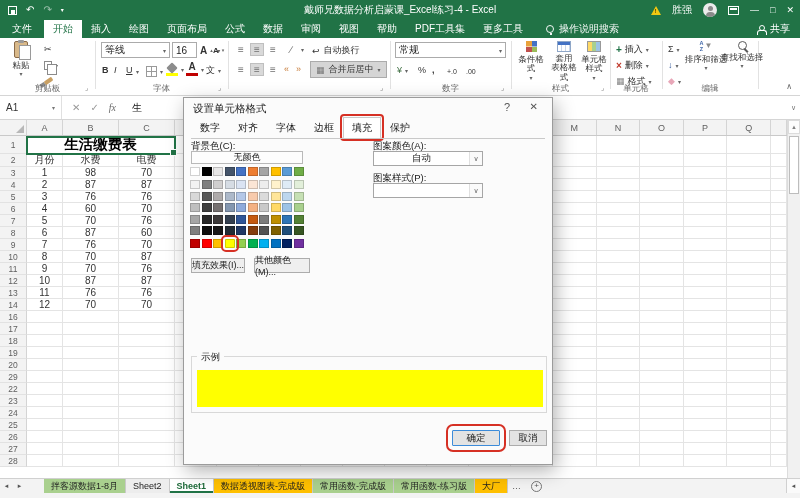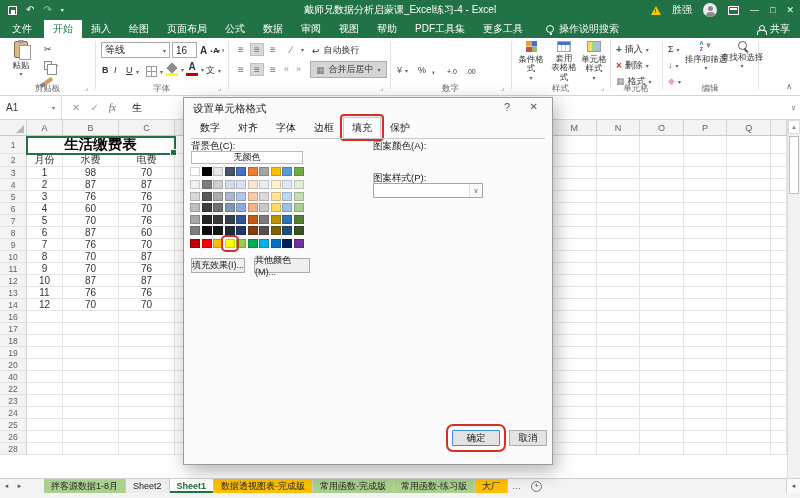--- a/index.html
+++ b/index.html
@@ -305,20 +305,24 @@
     <div class="smbtn" style="left:296px;top:24px;color:#C77B38">
         <span>»</span>
       </div>
     <div class="mergebox" style="left:310px;top:23px">
       <span style="color:#7a7a7a">▦</span>
       <span>合并后居中</span>
       <span class="dd6">▾</span>
     </div>
     <div class="lau" style="left:380px">⌟</div>
 
+    <div class="combo" style="left:395px;top:4px;width:111px">
+      <span>常规</span>
+        <span class="dd">▾</span>
+    </div>
     <div class="smbtn" style="left:397px;top:25px">
         <span style="color:#3E6E41">¥</span>
         <span class="dd6">▾</span>
       </div>
     <div class="smbtn" style="left:418px;top:25px">
         <span>%</span>
       </div>
     <div class="smbtn" style="left:432px;top:25px;font-weight:bold">
         <span>,</span>
       </div>
@@ -828,21 +832,21 @@
           <div class="cell" style="width: 42px;"></div>
           <div class="cell" style="width: 42px;"></div>
           <div class="cell" style="width: 43.6px;"></div>
           <div class="cell" style="width: 43.6px;"></div>
           <div class="cell" style="width: 43.6px;"></div>
           <div class="cell" style="width: 43.6px;"></div>
           <div class="cell" style="width: 43.6px;"></div>
           <div class="cell" style="width: 16px;"></div>
         </div>
         <div class="grow" style="height: 12px;">
-          <div class="rownum">40</div>
+          <div class="rownum">29</div>
           <div class="cell" style="width: 36px;"></div>
           <div class="cell" style="width: 56px;"></div>
           <div class="cell" style="width: 56px;"></div>
           <div class="cell" style="width: 42px;"></div>
           <div class="cell" style="width: 42px;"></div>
           <div class="cell" style="width: 42px;"></div>
           <div class="cell" style="width: 42px;"></div>
           <div class="cell" style="width: 42px;"></div>
           <div class="cell" style="width: 42px;"></div>
           <div class="cell" style="width: 42px;"></div>
@@ -934,20 +938,41 @@
           <div class="cell" style="width: 42px;"></div>
           <div class="cell" style="width: 43.6px;"></div>
           <div class="cell" style="width: 43.6px;"></div>
           <div class="cell" style="width: 43.6px;"></div>
           <div class="cell" style="width: 43.6px;"></div>
           <div class="cell" style="width: 43.6px;"></div>
           <div class="cell" style="width: 16px;"></div>
         </div>
         <div class="grow" style="height: 12px;">
           <div class="rownum">26</div>
+          <div class="cell" style="width: 36px;"></div>
+          <div class="cell" style="width: 56px;"></div>
+          <div class="cell" style="width: 56px;"></div>
+          <div class="cell" style="width: 42px;"></div>
+          <div class="cell" style="width: 42px;"></div>
+          <div class="cell" style="width: 42px;"></div>
+          <div class="cell" style="width: 42px;"></div>
+          <div class="cell" style="width: 42px;"></div>
+          <div class="cell" style="width: 42px;"></div>
+          <div class="cell" style="width: 42px;"></div>
+          <div class="cell" style="width: 42px;"></div>
+          <div class="cell" style="width: 42px;"></div>
+          <div class="cell" style="width: 43.6px;"></div>
+          <div class="cell" style="width: 43.6px;"></div>
+          <div class="cell" style="width: 43.6px;"></div>
+          <div class="cell" style="width: 43.6px;"></div>
+          <div class="cell" style="width: 43.6px;"></div>
+          <div class="cell" style="width: 16px;"></div>
+        </div>
+        <div class="grow" style="height: 12px;">
+          <div class="rownum">27</div>
           <div class="cell" style="width: 36px;"></div>
           <div class="cell" style="width: 56px;"></div>
           <div class="cell" style="width: 56px;"></div>
           <div class="cell" style="width: 42px;"></div>
           <div class="cell" style="width: 42px;"></div>
           <div class="cell" style="width: 42px;"></div>
           <div class="cell" style="width: 42px;"></div>
           <div class="cell" style="width: 42px;"></div>
           <div class="cell" style="width: 42px;"></div>
           <div class="cell" style="width: 42px;"></div>
@@ -1095,26 +1120,34 @@
         </div>
       </div>
     <div class="dlg-btn" style="left:7px;top:160px;width:54px">
         <span>填充效果(I)...</span>
       </div>
     <div class="dlg-btn" style="left:70px;top:160px;width:56px">
         <span>其他颜色(M)...</span>
       </div>
 
     <div class="dlg-label" style="left:189px;top:42px">图案颜色(A):</div>
+    <div class="dcombo" style="left:189px;top:53px;width:110px">
+      <span class="val">自动</span>
+      <span class="arr">∨</span>
+    </div>
     <div class="dlg-label" style="left:189px;top:74px">图案样式(P):</div>
     <div class="dcombo" style="left:189px;top:85px;width:110px">
       <span class="val"></span>
       <span class="arr">∨</span>
     </div>
 
+    <div class="samplebox">
+      <span class="legend">示例</span>
+      <div class="sampfill" id="sample-fill" style="background: rgb(255, 255, 0);"></div>
+    </div>
 
     <div class="okbtn">
         <span>确定</span>
       </div>
     <div class="cancelbtn">
         <span>取消</span>
       </div>
   </div>
 
   <div class="sheetbar">

